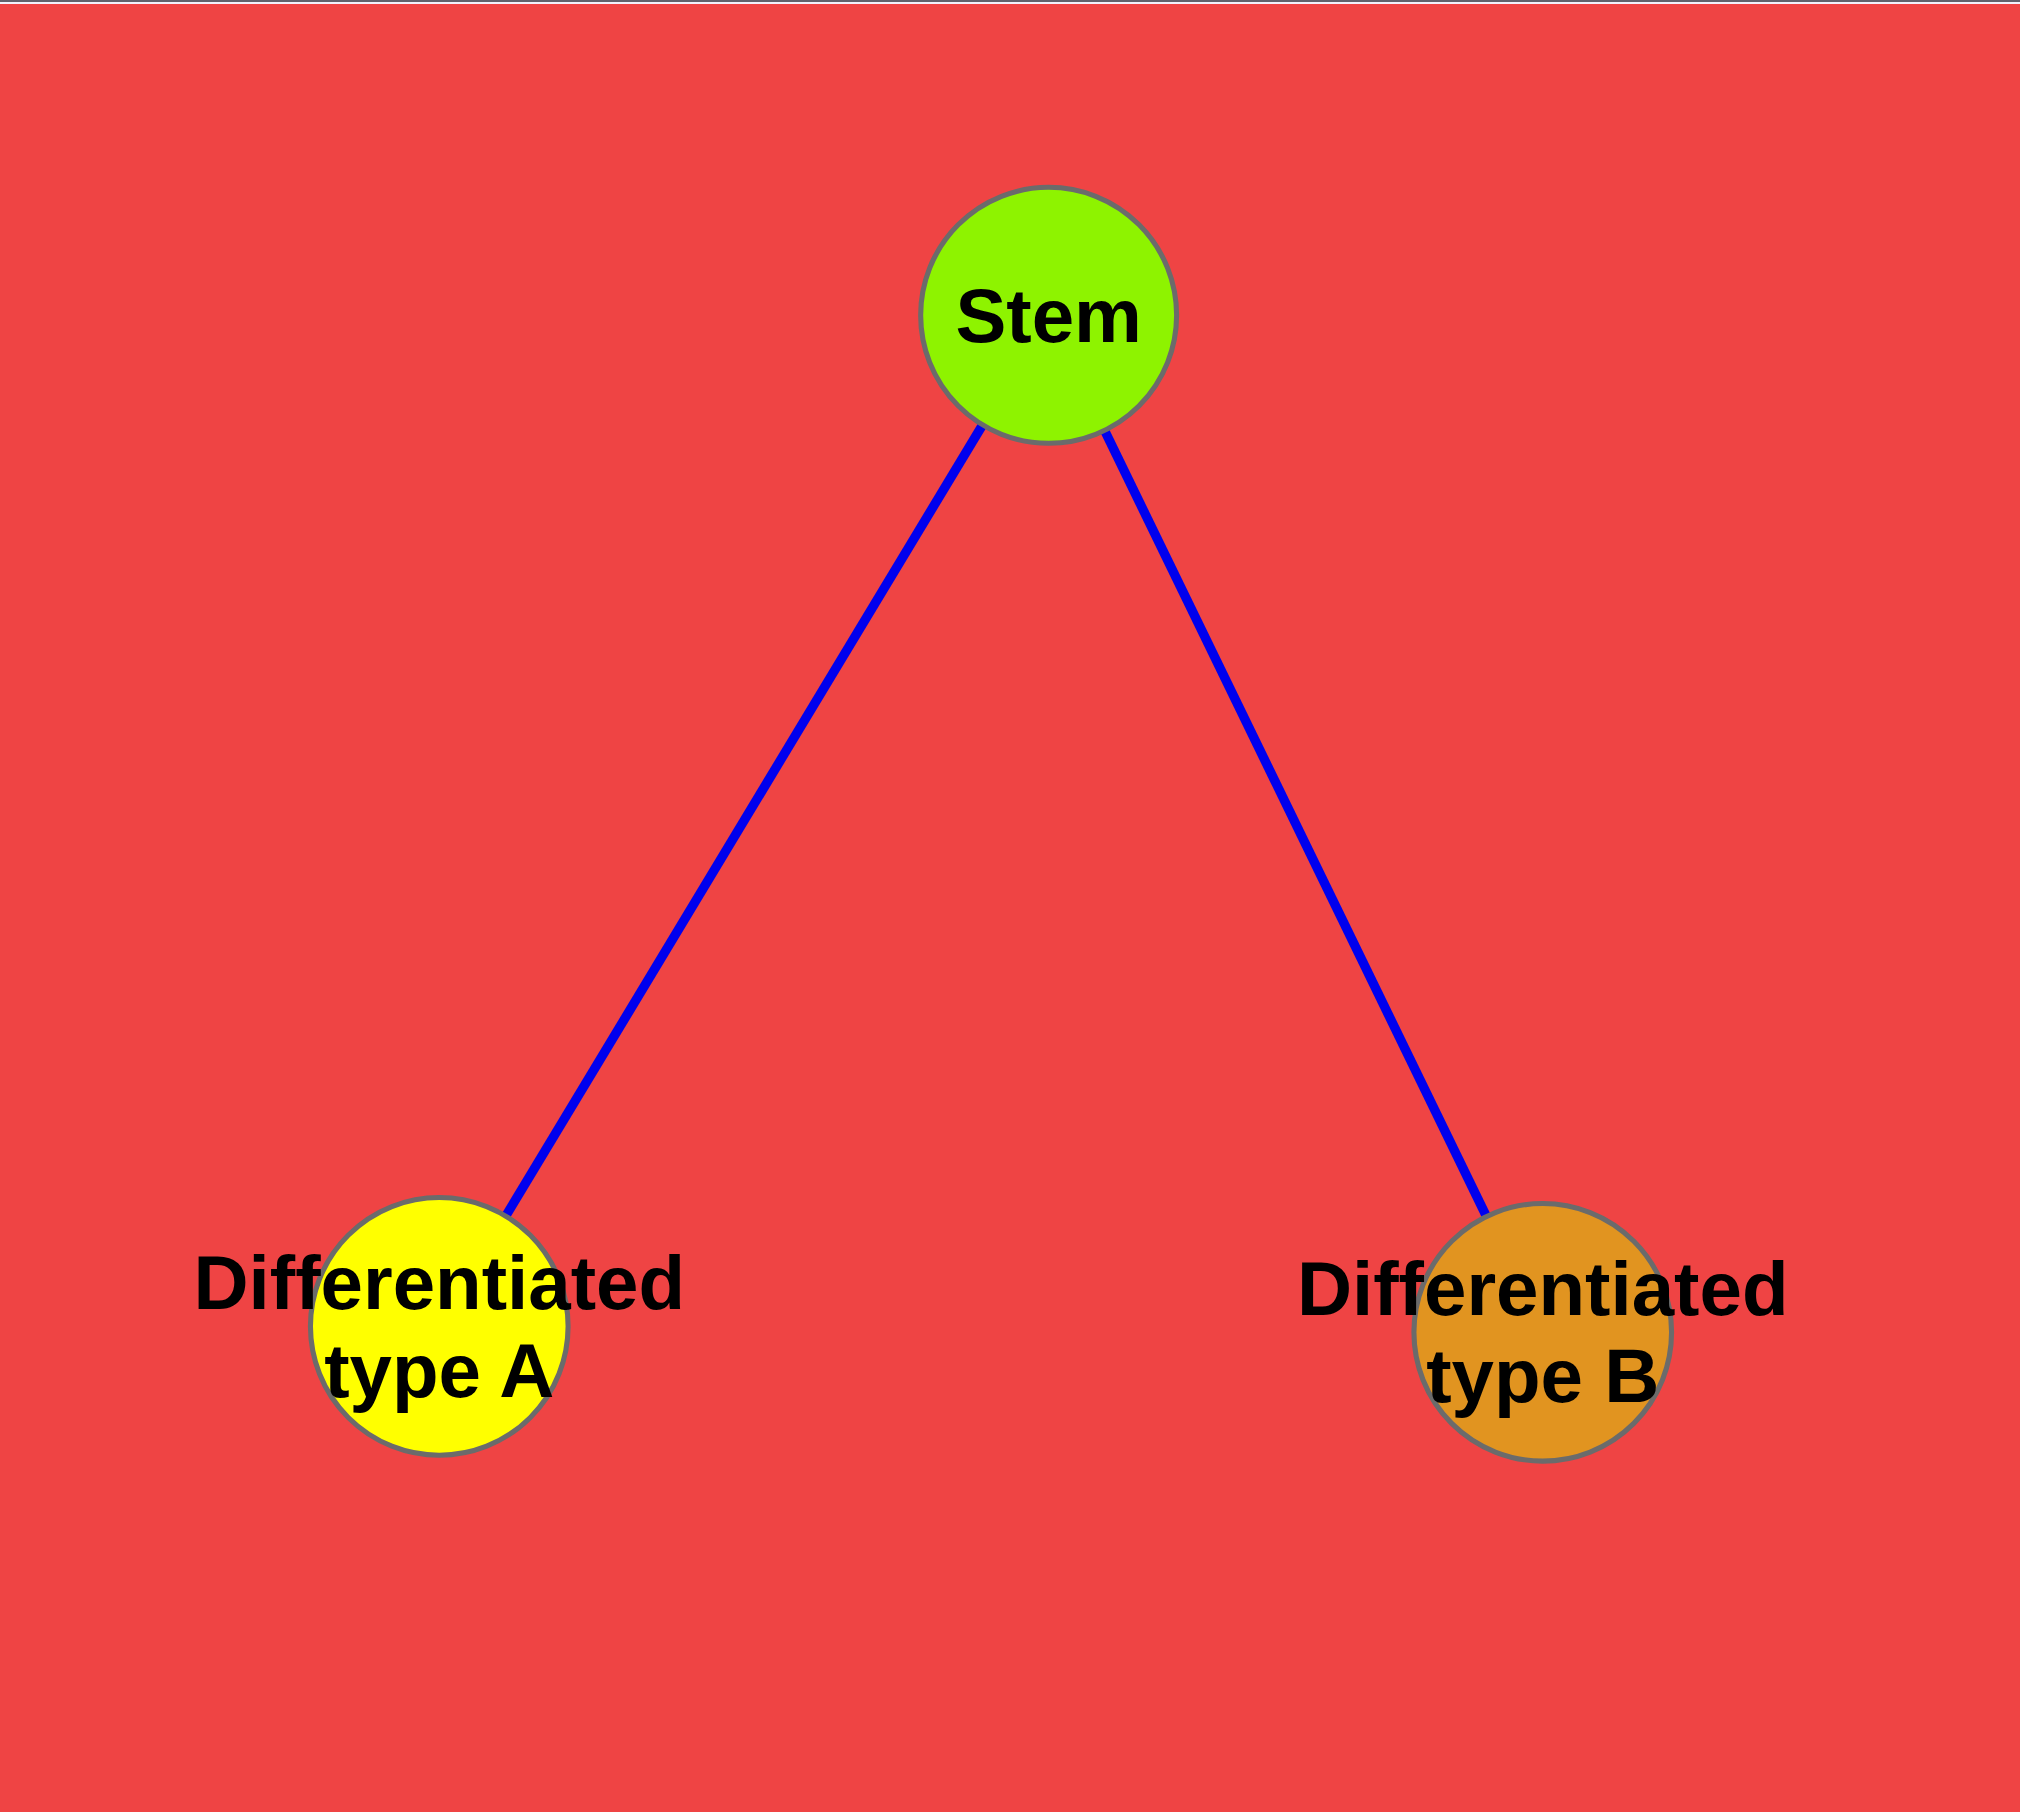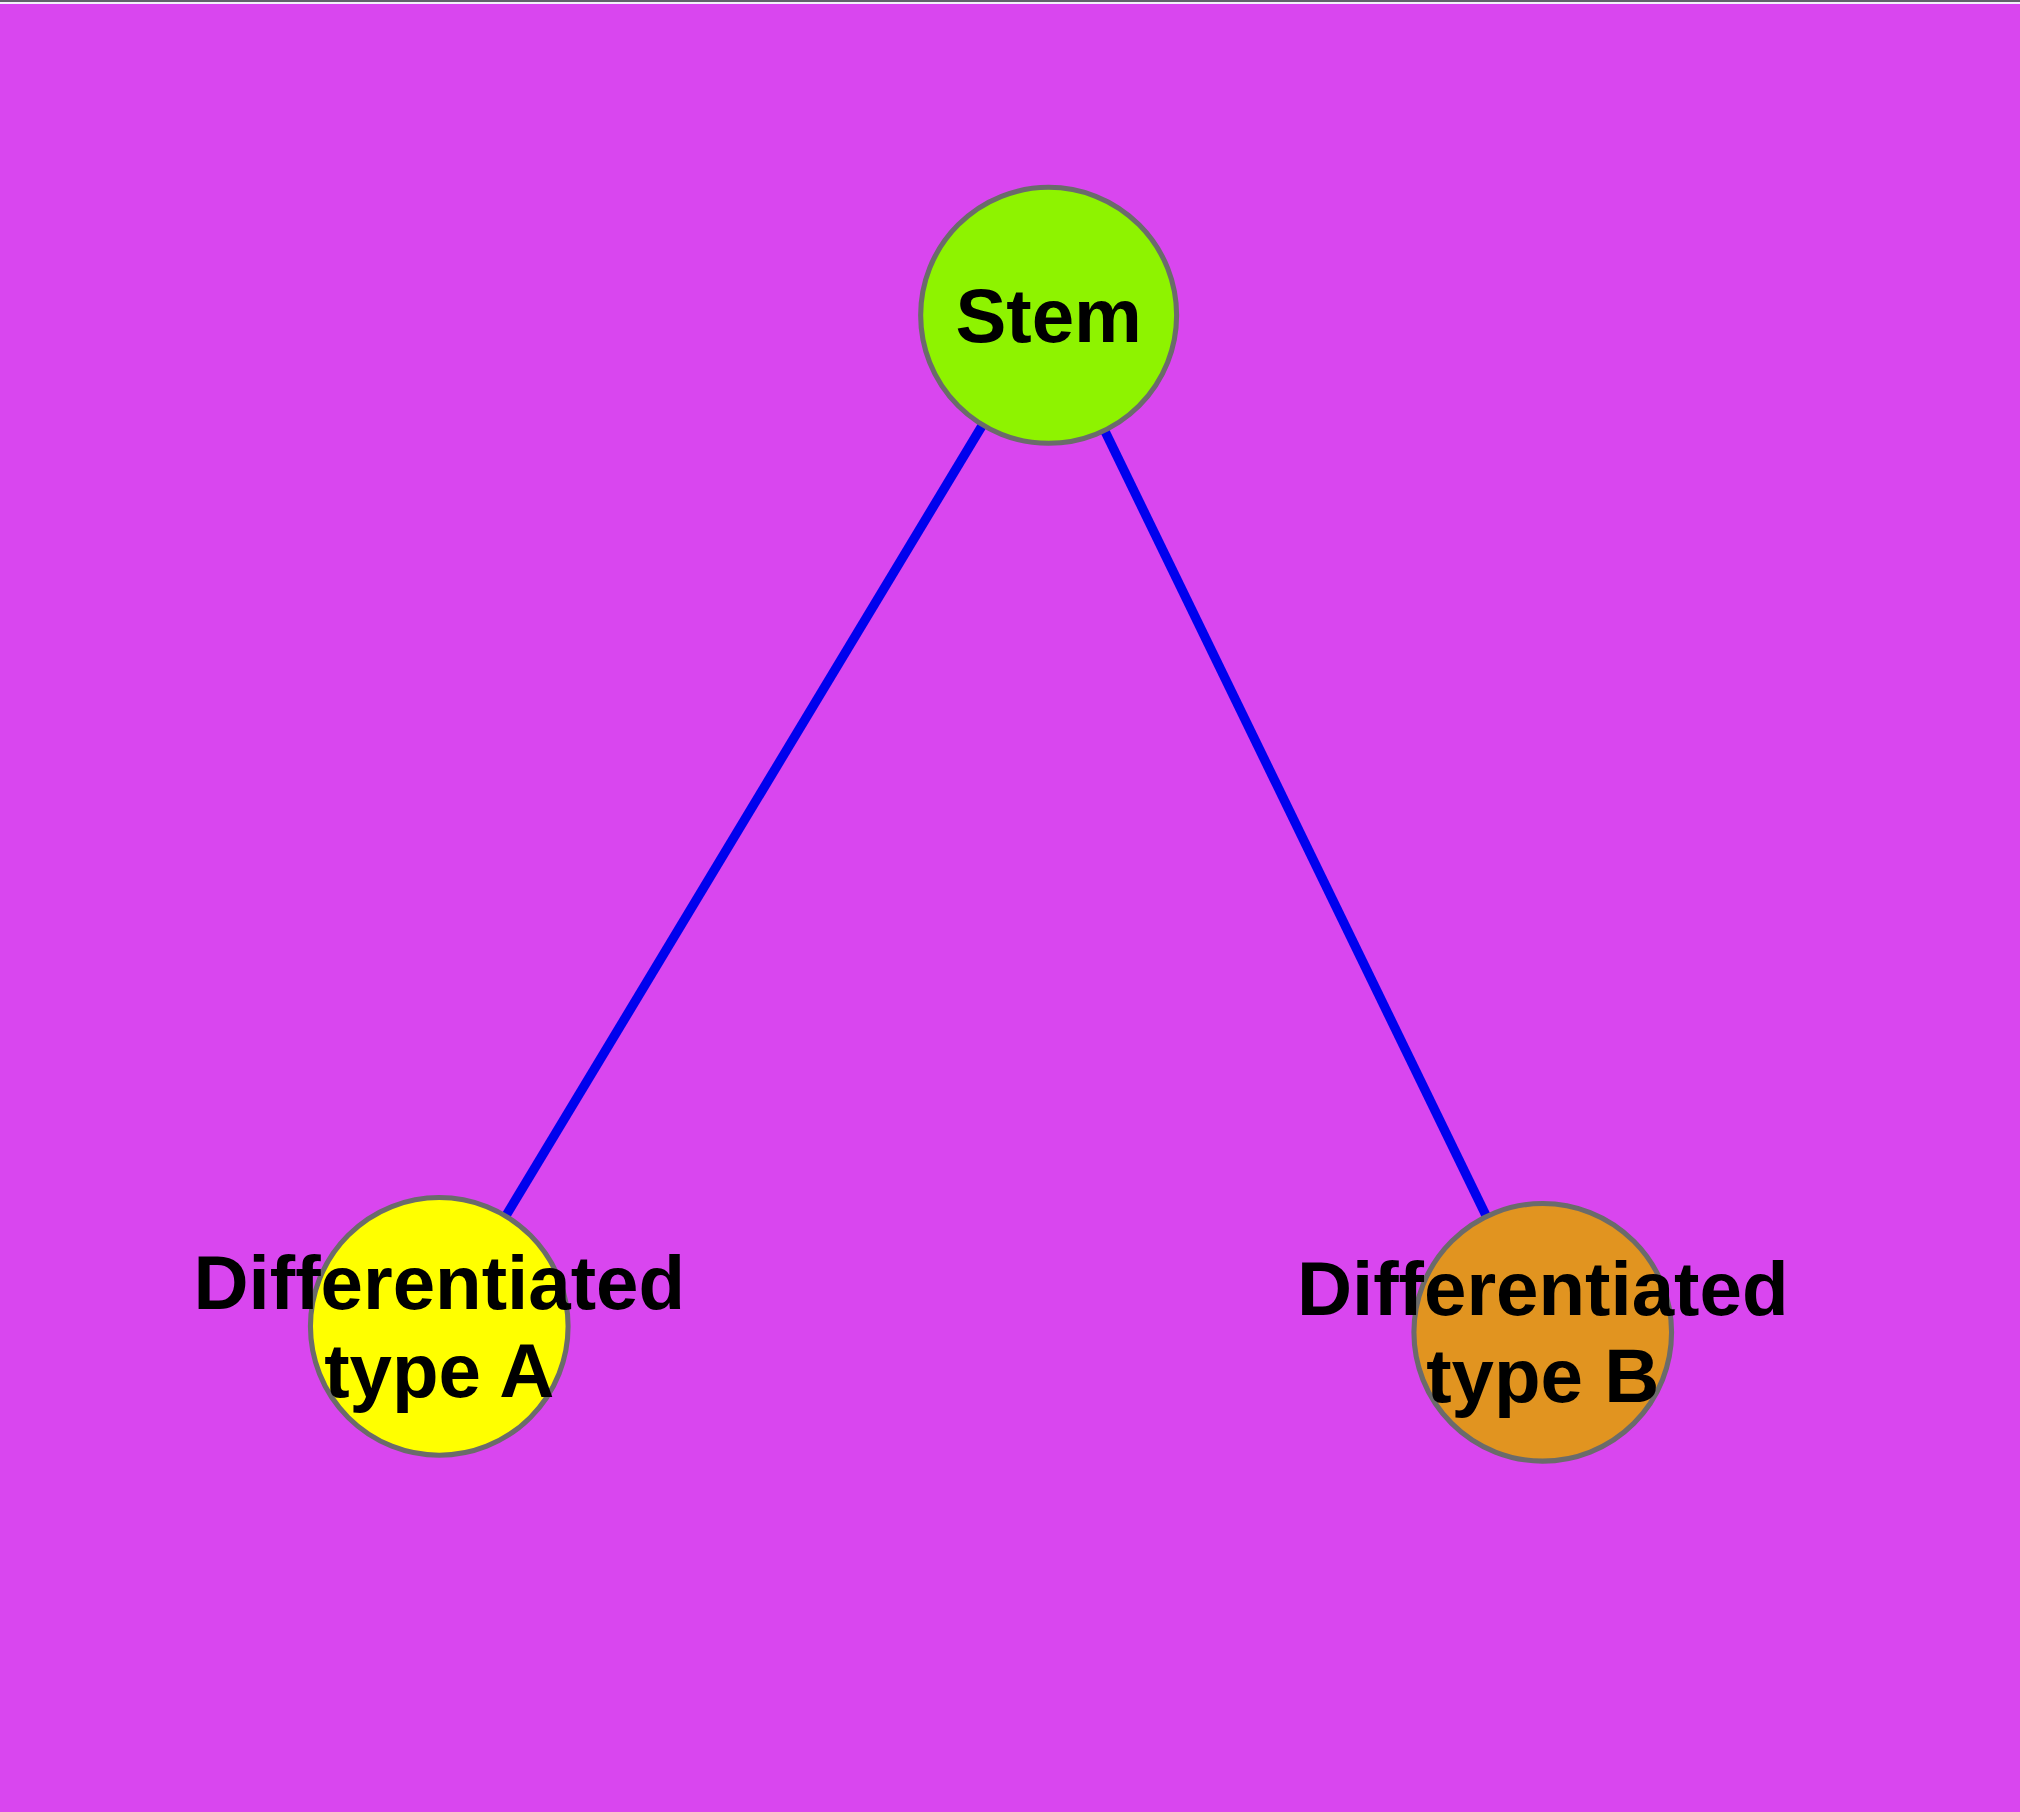--- a/index.html
+++ b/index.html
@@ -8,21 +8,21 @@
     width: 2021px;
     height: 1812px;
     overflow: hidden;
     background: #C9C9FA;
     font-family: "Liberation Sans", "DejaVu Sans", sans-serif;
   }
   .stage {
     position: relative;
     width: 2021px;
     height: 1812px;
-    background: #d946ef;
+    background: #ef4444;
   }
   
   .top-edge-dark {
     position: absolute;
     top: 0; left: 0; right: 0;
     height: 1.7px;
     background: #62626C;
     z-index: 3;
   }
   .top-edge-light {

